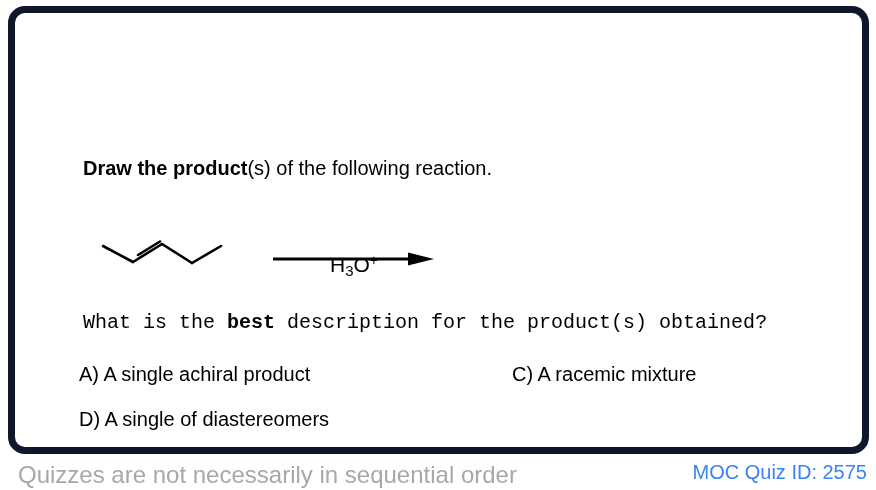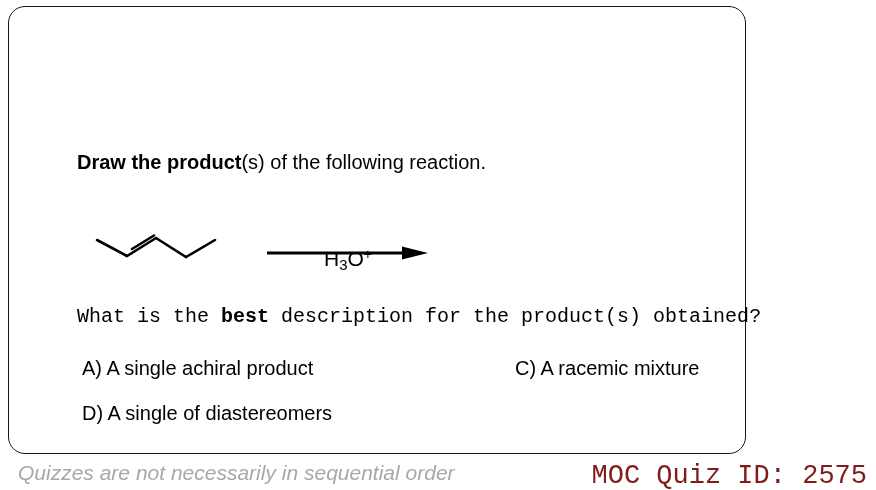--- a/index.html
+++ b/index.html
@@ -12,24 +12,24 @@
     height: 490px;
     position: relative;
     font-family: "Liberation Sans", sans-serif;
     color: #000;
     overflow: hidden;
   }
   .quiz-box {
     position: absolute;
     left: 8px;
     top: 6px;
-    width: 738px;
+    width: 861px;
     height: 448px;
     box-sizing: border-box;
-    border: 1px solid #0f172a;
+    border: 7px solid #0f172a;
     border-radius: 17px;
     background: #fff;
   }
   .prompt {
     position: absolute;
     left: 68px;
     top: 143px;
     font-size: 20px;
     line-height: 24px;
     white-space: nowrap;
@@ -75,38 +75,36 @@
   .options {
     position: absolute;
     left: 64px;
     top: 349px;
     display: grid;
     grid-template-columns: 433px auto;
     row-gap: 21px;
     font-size: 20px;
     line-height: 24px;
   }
-  .option { white-space: nowrap; cursor: default; margin-left: 9px; }
+  .option { white-space: nowrap; cursor: default; }
   .footer-left {
     position: absolute;
     left: 18px;
     top: 461px;
-    font-size: 21px;
-    font-style: italic;
+    font-size: 24px;
     color: #a8a8a8;
     white-space: nowrap;
   }
   .footer-right {
     position: absolute;
     right: 9px;
     top: 461px;
-    font-size: 27px;
-    color: #7f1d1d;
+    font-size: 20px;
+    color: #3b82f6;
     white-space: nowrap;
-    font-family: Liberation Mono, monospace;
   }
 </style>
 </head>
 <body>
 
 <div class="quiz-box">
 
   <div class="prompt">
     <span class="bold">Draw the product</span><span>(s) of the following reaction.</span>
   </div>

